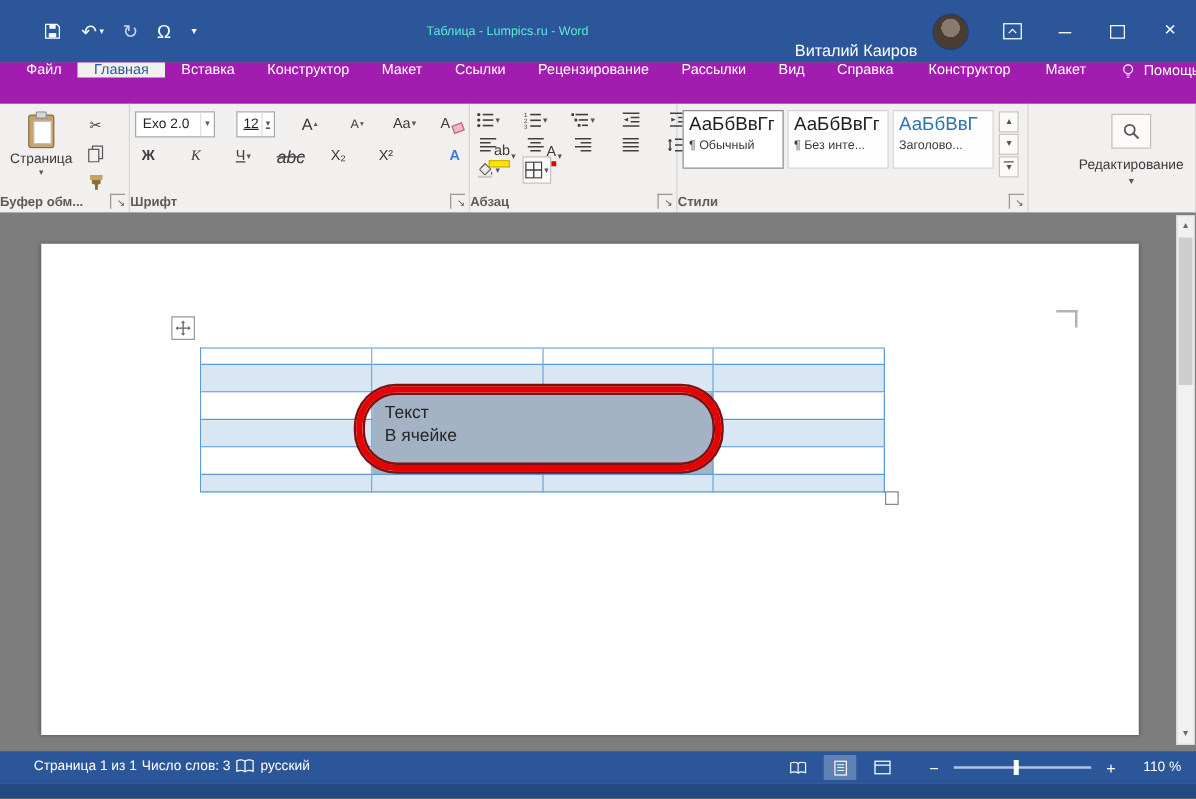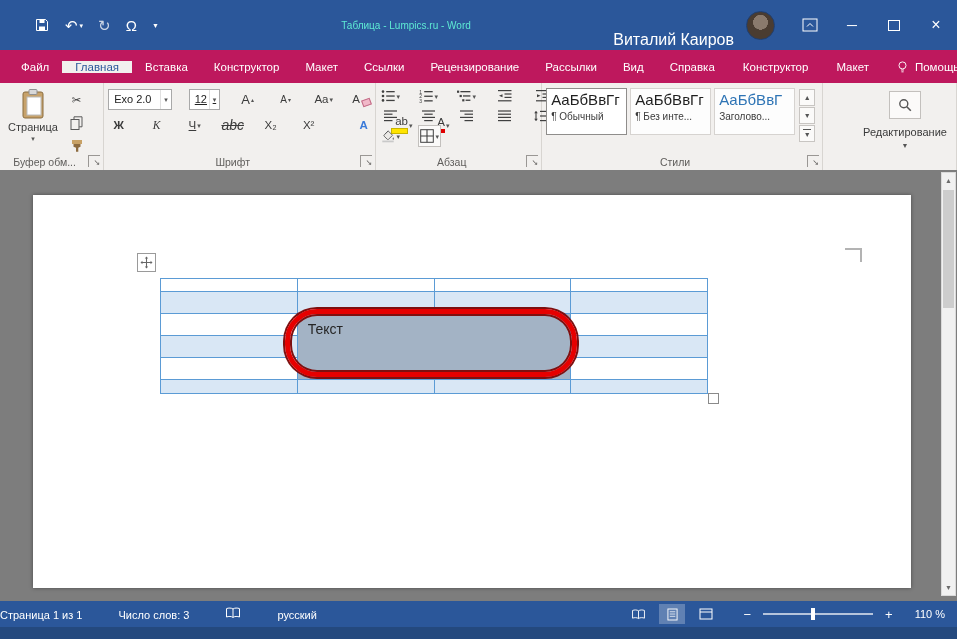--- a/index.html
+++ b/index.html
@@ -6,34 +6,34 @@
   .window{position:relative;width:957px;height:639px;overflow:hidden;
     font-family:"Liberation Sans",sans-serif;background:#7d7d7d;-webkit-font-smoothing:antialiased;}
   
   .titlebar{position:absolute;top:0;left:0;right:0;height:50px;background:#2b579a;color:#fff;display:flex;align-items:center;}
   .qat{display:flex;align-items:center;gap:15px;margin-left:34px;z-index:2;}
   .qat .qbtn{display:flex;align-items:center;gap:2px;color:#fff;font-size:14px;line-height:1;cursor:default;}
   .qat .glyph{font-size:15px;}
   .caret{font-size:7px;line-height:1;}
   .title{position:absolute;left:216px;width:380px;top:0;height:50px;display:flex;align-items:center;justify-content:center;font-size:10px;color:#5eead4;}
   .tb-right{margin-left:auto;display:flex;align-items:center;height:100%;z-index:2;}
-  .user{font-size:16px;margin-right:12px;margin-top:30px;}
+  .user{font-size:13px;margin-right:12px;margin-top:30px;}
   .avatar{width:27px;height:27px;border-radius:50%;background:radial-gradient(circle at 50% 38%,#8a7a6d 0 34%,#4a3c31 35% 100%);border:1px solid #1f3e70;margin-right:14px;}
   .winbtn{width:42px;height:50px;display:flex;align-items:center;justify-content:center;font-size:14px;color:#fff;}
   .maxglyph{width:10px;height:9px;border:1px solid #fff;display:inline-block;}
   
-  .tabrow{position:absolute;top:50px;left:0;right:0;height:33px;background:#be185d;display:flex;align-items:center;padding-left:8px;}
+  .tabrow{position:absolute;top:50px;left:0;right:0;height:33px;background:#a21caf;display:flex;align-items:flex-start;padding-left:8px;}
   .tab{padding:0 13px;display:flex;align-items:center;font-size:11.5px;color:#fff;white-space:nowrap;}
   .tab.active{background:#f2f0ee;color:#2b579a;}
   .tsep{width:1px;background:rgba(255,255,255,.45);margin:7px 1px;}
   .helpbox{display:flex;align-items:center;gap:6px;margin-left:14px;font-size:11.5px;color:#fff;}
   
   .ribbon{position:absolute;top:83px;left:0;right:0;height:87px;background:#f2f0ee;border-bottom:1px solid #cfccc9;display:flex;}
   .rgroup{position:relative;height:100%;border-right:1px solid #d8d5d1;box-sizing:border-box;padding:3px 3px 16px 4px;}
-  .glabel{position:absolute;bottom:2px;left:0;right:14px;text-align:center;font-size:10.5px;color:#5f5d5b;white-space:nowrap;}
+  .glabel{position:absolute;bottom:2px;left:0;right:14px;text-align:left;font-size:10.5px;color:#5f5d5b;white-space:nowrap;font-weight:bold;}
   .launcher{position:absolute;right:3px;bottom:3px;width:11px;height:11px;border-left:1px solid #9a9794;border-top:1px solid #9a9794;display:flex;align-items:flex-end;justify-content:flex-end;color:#5f5d5b;font-size:8px;line-height:1;}
   .rrow{display:flex;align-items:center;gap:17px;height:26px;}
   .rrow.short{height:20px;}
   .sbtn{min-width:19px;height:20px;display:flex;align-items:center;justify-content:center;font-size:11.5px;color:#3b3b3b;gap:1px;padding:0 1px;}
   .sbtn .caret{color:#555;}
   .outlined{border:1px solid #c3c0bd;background:#fbfaf9;}
   .combo{display:flex;align-items:center;background:#fff;border:1px solid #a9a9a9;height:21px;font-size:11px;color:#222;padding-left:5px;box-sizing:border-box;}
   .combo .cz{margin-left:auto;height:100%;display:flex;align-items:center;padding:0 3px;border-left:1px solid #e0e0e0;color:#555;}
   .i14{width:14px;height:14px;}
   .i16{width:16px;height:16px;}
@@ -81,21 +81,21 @@
   .annotation{position:absolute;left:252px;top:114px;width:292px;height:68px;border:5px solid #e60000;border-radius:32px;
     box-shadow:0 0 0 2px #7e1010, inset 0 0 0 2px #7e1010;pointer-events:none;box-sizing:border-box;}
   
   .vscroll{position:absolute;right:1px;top:2px;width:15px;height:424px;background:#f1f1f1;border:1px solid #dadada;box-sizing:border-box;}
   .sarrow{position:absolute;left:0;width:13px;height:15px;display:flex;align-items:center;justify-content:center;font-size:7px;color:#6b6b6b;}
   .sarrow.up{top:0;}
   .sarrow.down{bottom:0;}
   .sthumb{position:absolute;left:1px;top:17px;width:11px;height:118px;background:#cdcdcd;}
   
   .statusbar{position:absolute;left:0;right:0;top:601px;height:26px;background:#2b579a;color:#fff;display:flex;align-items:center;font-size:11px;}
-  .sb-left{display:flex;align-items:flex-end;gap:36px;margin-left:0;}
+  .sb-left{display:flex;align-items:flex-start;gap:4px;margin-left:27px;}
   .sb-right{margin-left:auto;display:flex;align-items:center;margin-right:12px;gap:8px;}
   .viewbtn{width:26px;height:20px;display:flex;align-items:center;justify-content:center;}
   .viewbtn.active{background:rgba(255,255,255,.25);}
   .zoomtrack{position:relative;width:110px;height:2px;background:rgba(255,255,255,.65);margin:0 4px;}
   .zoomthumb{position:absolute;left:44%;top:-5px;width:4px;height:12px;background:#fff;}
   .zoomsign{font-size:13px;line-height:1;}
   .bottom-strip{position:absolute;left:0;right:0;top:627px;height:12px;background:#24497e;}
 </style>
 </head>
 <body>
@@ -447,20 +447,21 @@
           <div class="cell cw"></div>
           <div class="cell cw"></div>
           <div class="cell cw"></div>
         <div class="cell cb"></div>
           <div class="cell cb"></div>
           <div class="cell cb"></div>
           <div class="cell cb"></div>
         <div class="cell cw"></div>
         <div class="cmerged">
           <div>Текст</div>
+          <div>В ячейке</div>
         </div>
         <div class="cell cw"></div>
         <div class="cell cb"></div>
           <div class="cell cb"></div>
         <div class="cell cw"></div>
           <div class="cell cw"></div>
         <div class="cell cb"></div>
           <div class="cell cb"></div>
           <div class="cell cb"></div>
           <div class="cell cb"></div>

